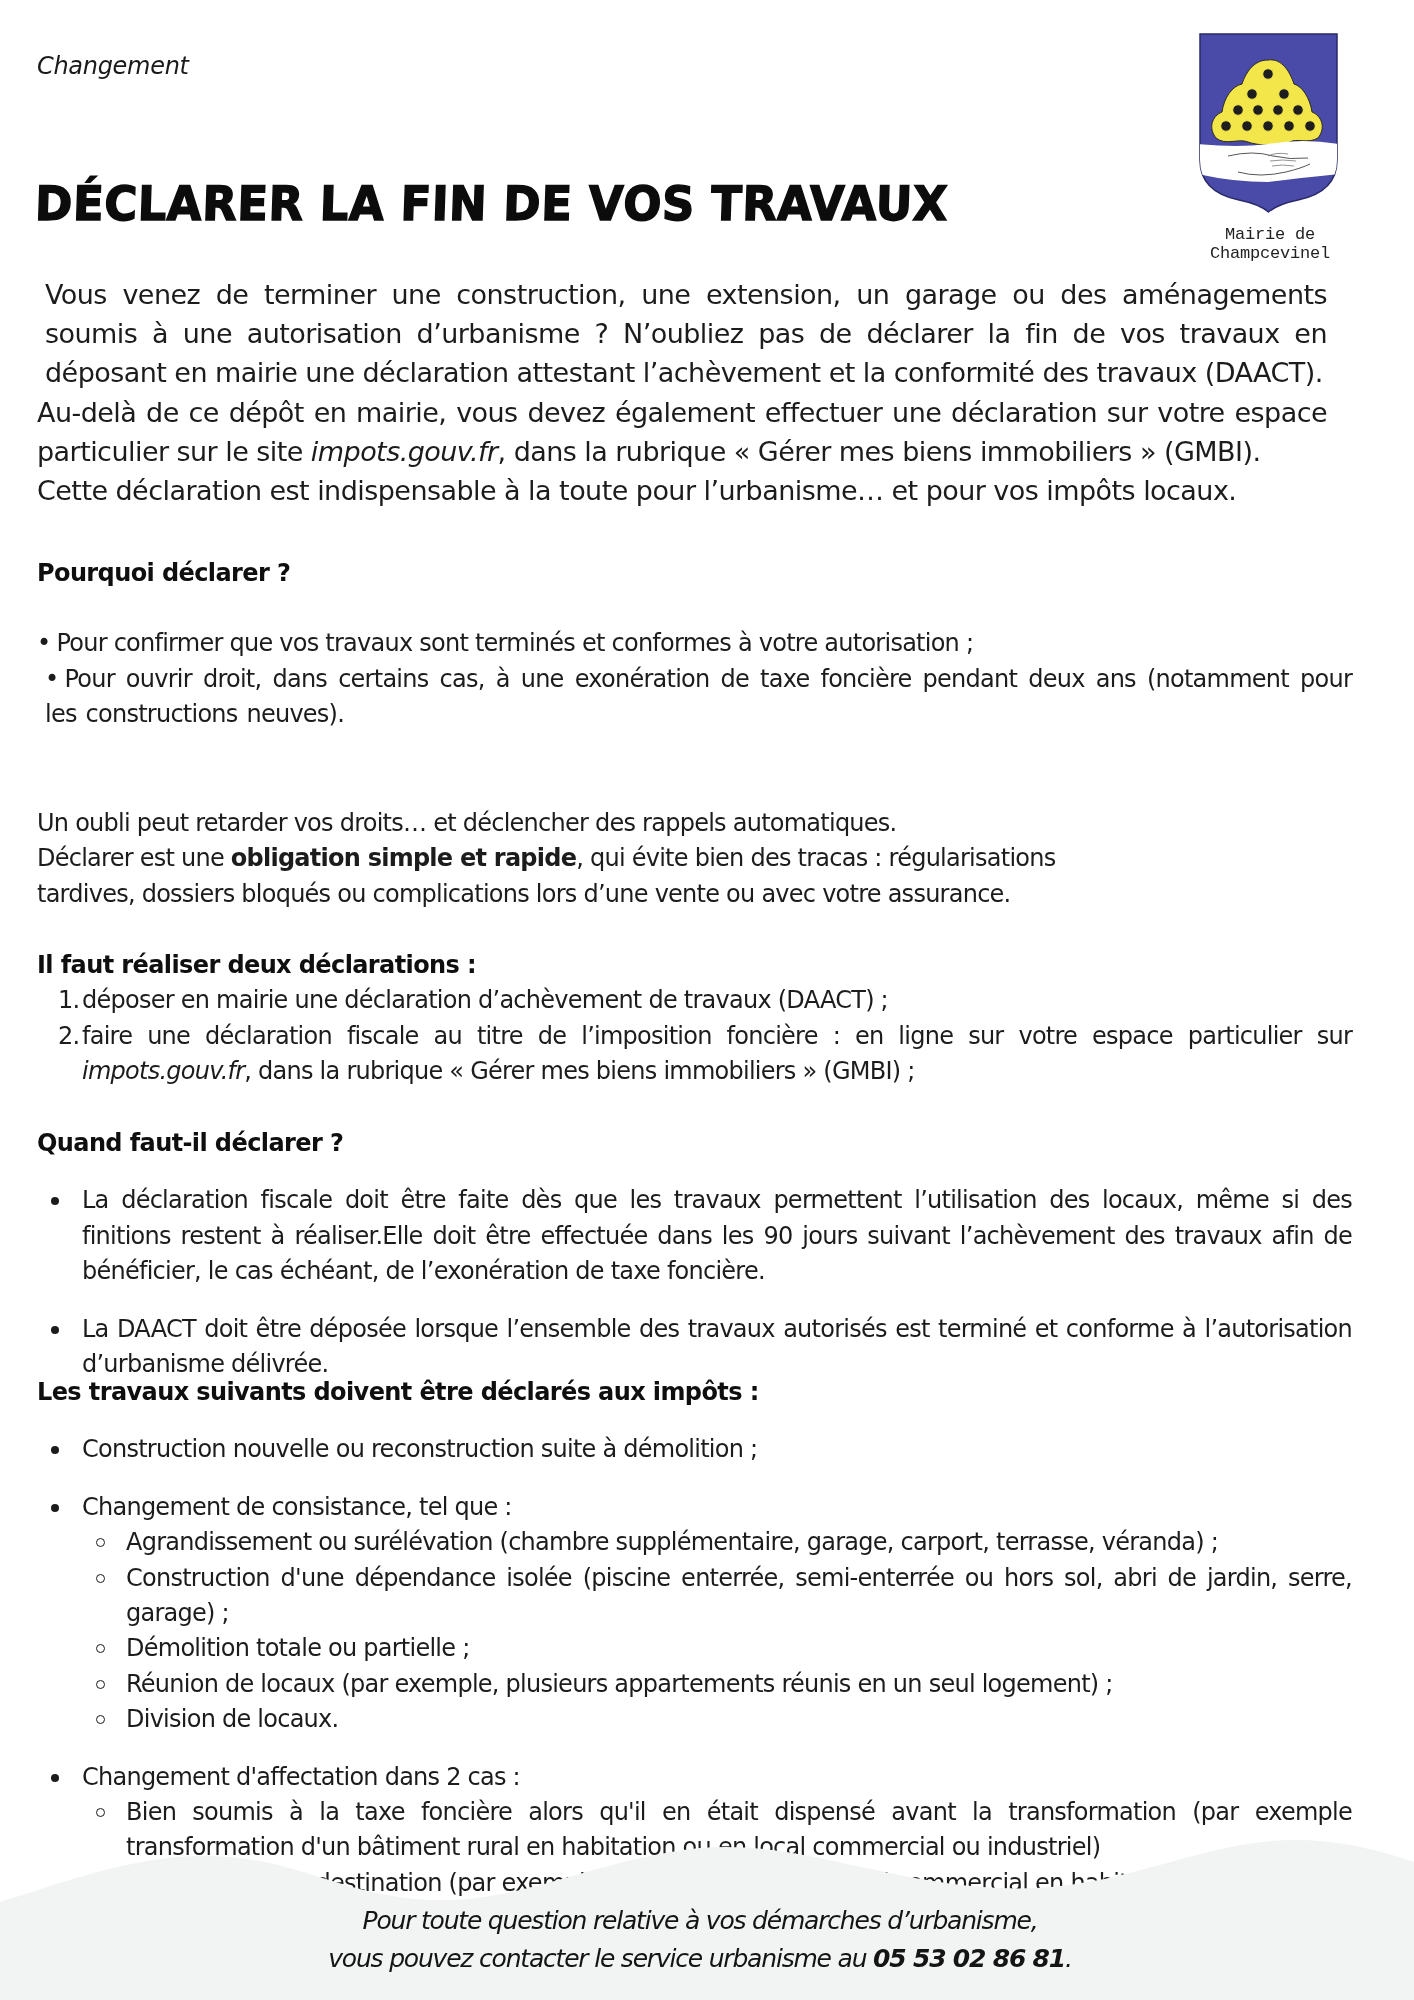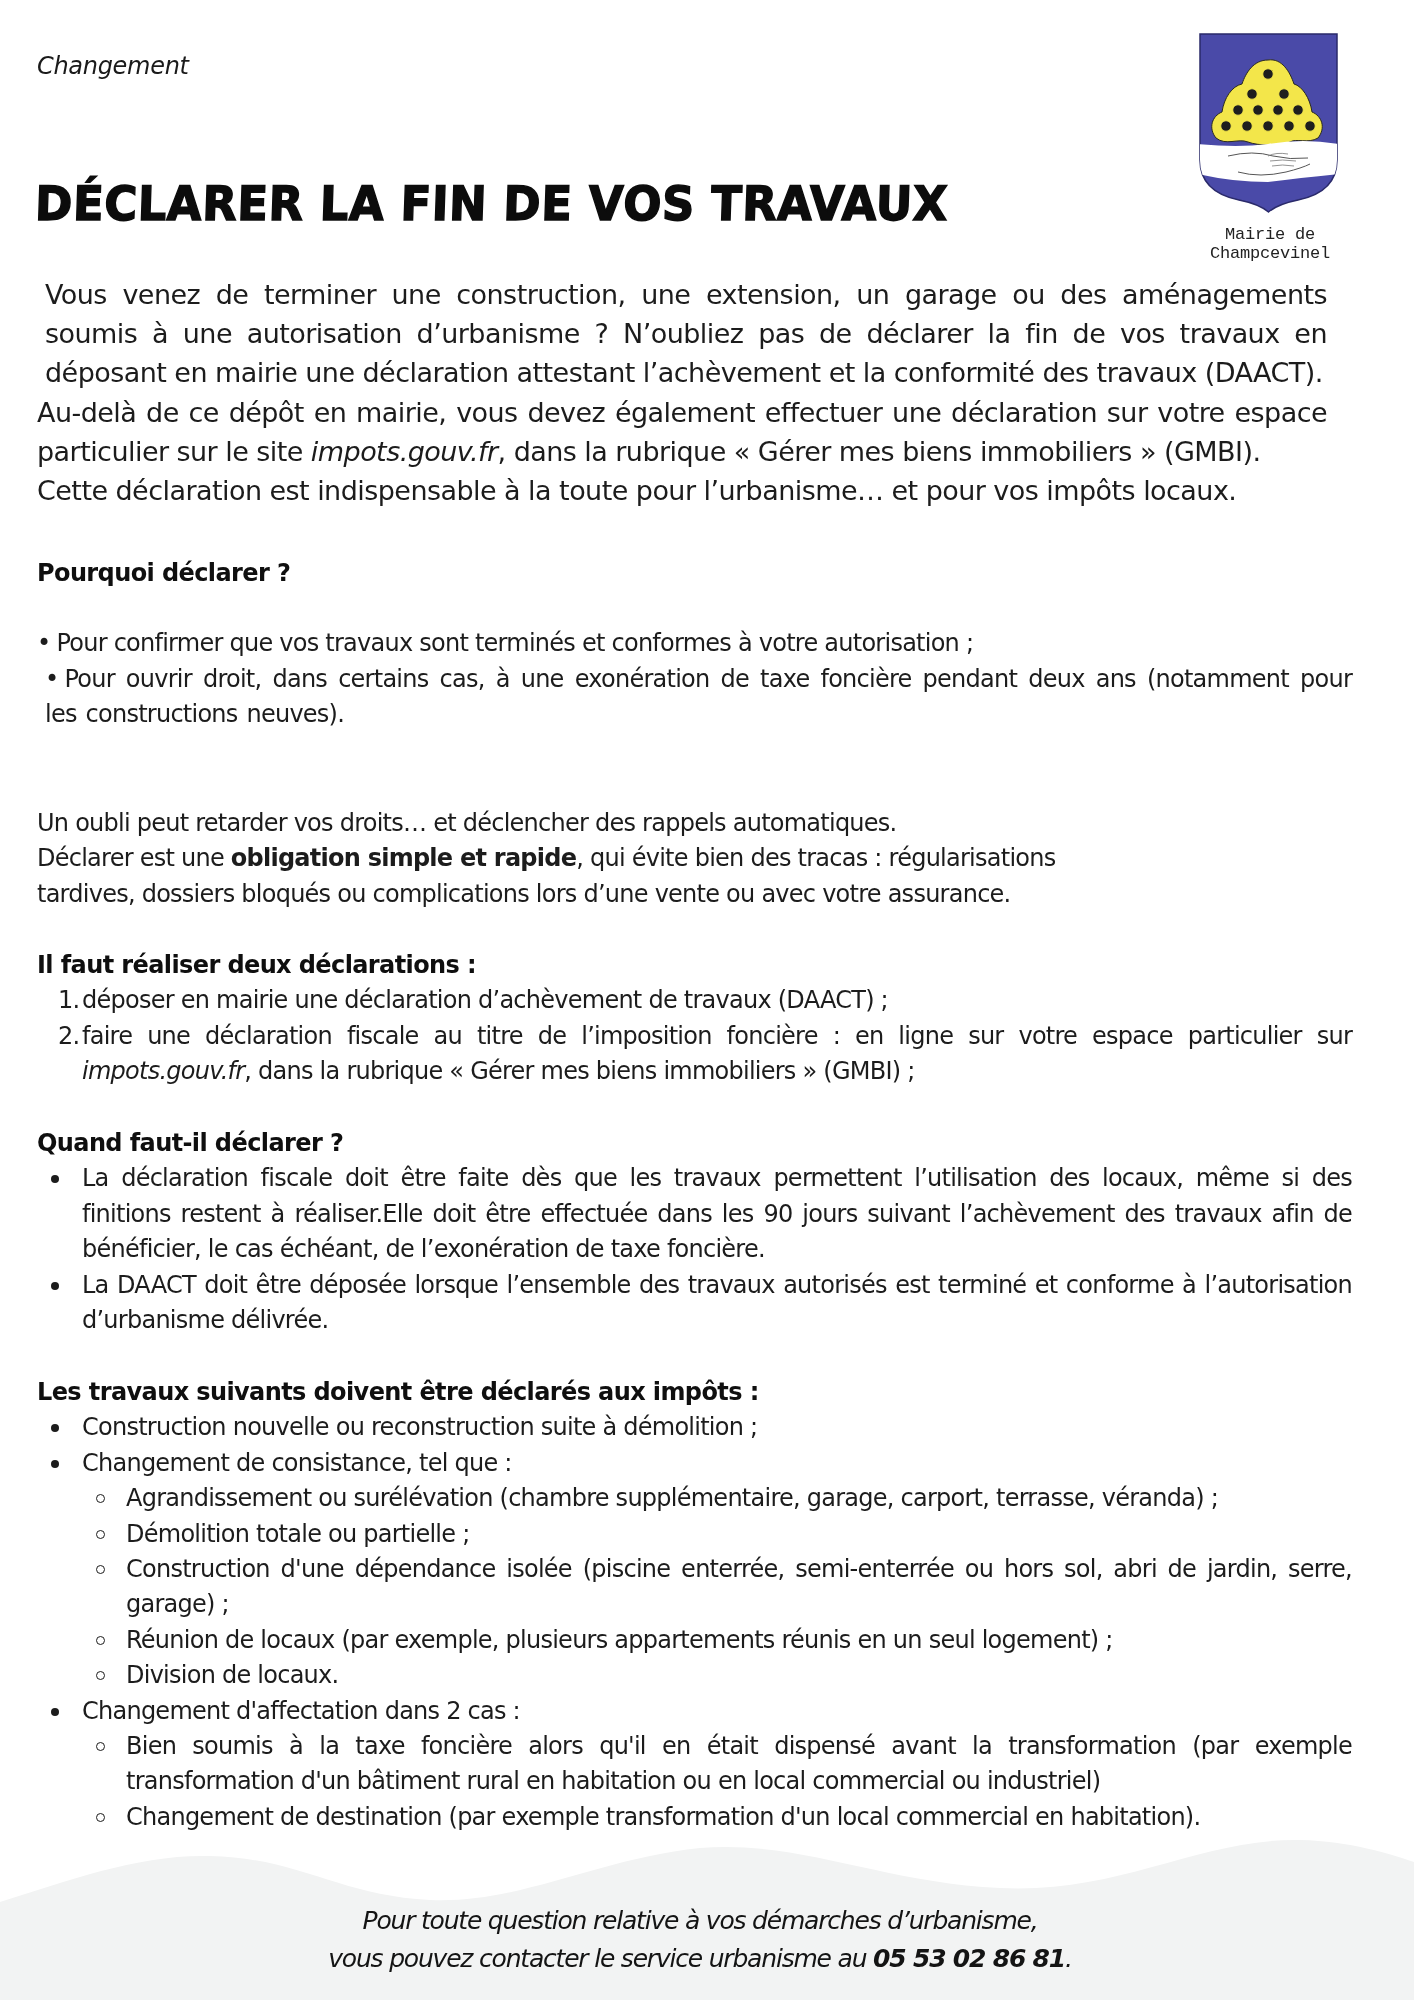--- a/index.html
+++ b/index.html
@@ -27,21 +27,21 @@
   .justify { text-align: justify; margin-left: 8px; }
 
   .dot-line { display: block; }
   .dot-line .bullet { margin-right: 6px; }
 
   ol.numbered { list-style: none; }
   ol.numbered li { position: relative; padding-left: 45px; text-align: justify; }
   ol.numbered li .num { position: absolute; left: 21px; top: 0; }
 
   ul.disc, ul.circle { list-style: none; }
-  ul.disc > li { position: relative; padding-left: 45px; text-align: justify; }
+  ul.disc > li { position: relative; padding-left: 45px; text-align: justify; margin-top: 22px; }
   ul.disc > li > .mk { position: absolute; left: 14px; top: 14px; width: 8px; height: 8px; border-radius: 50%; background: #1c1c1c; }
   ul.circle > li { position: relative; padding-left: 89px; text-align: justify; }
   ul.circle > li > .mk { position: absolute; left: 59px; top: 13px; width: 9px; height: 9px; border-radius: 50%; border: 1.6px solid #1c1c1c; background: transparent; }
   .inline-li { display: block; }
 
   .wave { left: 0; top: 1830px; width: 1414px; height: 170px; }
   .footer { left: 0; top: 1902px; width: 1400px; text-align: center; font-family: "DejaVu Sans", sans-serif; font-style: italic; font-size: 25px; line-height: 38px; color: #141414; letter-spacing: -1.2px; }
   .footer b { font-weight: bold; }
 </style>
 </head>
@@ -133,22 +133,22 @@
 
 <div class="abs block body-text" style="top:1375px;">
   <div class="heading">Les travaux suivants doivent être déclarés aux impôts :</div>
   <ul class="disc">
     <li><span class="mk"></span><span>Construction nouvelle ou reconstruction suite à démolition ;</span></li>
     <li style="padding-left:0;">
       <span class="mk"></span>
       <span class="inline-li" style="padding-left:45px;">Changement de consistance, tel que :</span>
       <ul class="circle">
         <li><span class="mk"></span><span>Agrandissement ou surélévation (chambre supplémentaire, garage, carport, terrasse, véranda) ;</span></li>
+        <li><span class="mk"></span><span>Construction d'une dépendance isolée (piscine enterrée, semi-enterrée ou hors sol, abri de jardin, serre, garage) ;</span></li>
         <li><span class="mk"></span><span>Démolition totale ou partielle ;</span></li>
-        <li><span class="mk"></span><span>Construction d'une dépendance isolée (piscine enterrée, semi-enterrée ou hors sol, abri de jardin, serre, garage) ;</span></li>
         <li><span class="mk"></span><span>Réunion de locaux (par exemple, plusieurs appartements réunis en un seul logement) ;</span></li>
         <li><span class="mk"></span><span>Division de locaux.</span></li>
       </ul>
     </li>
     <li style="padding-left:0;">
       <span class="mk"></span>
       <span class="inline-li" style="padding-left:45px;">Changement d'affectation dans 2 cas :</span>
       <ul class="circle">
         <li><span class="mk"></span><span>Bien soumis à la taxe foncière alors qu'il en était dispensé avant la transformation (par exemple transformation d'un bâtiment rural en habitation ou en local commercial ou industriel)</span></li>
         <li><span class="mk"></span><span>Changement de destination (par exemple transformation d'un local commercial en habitation).</span></li>

